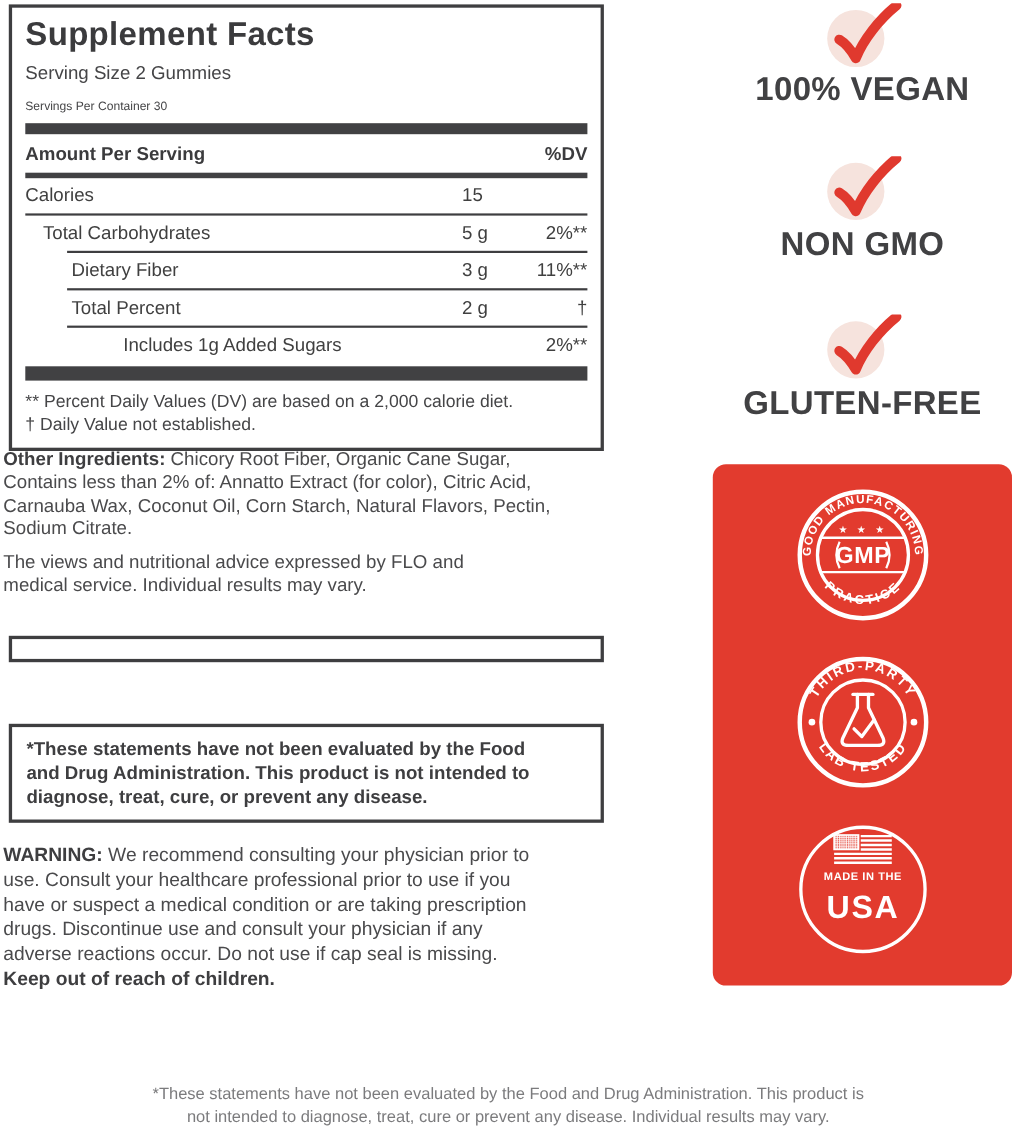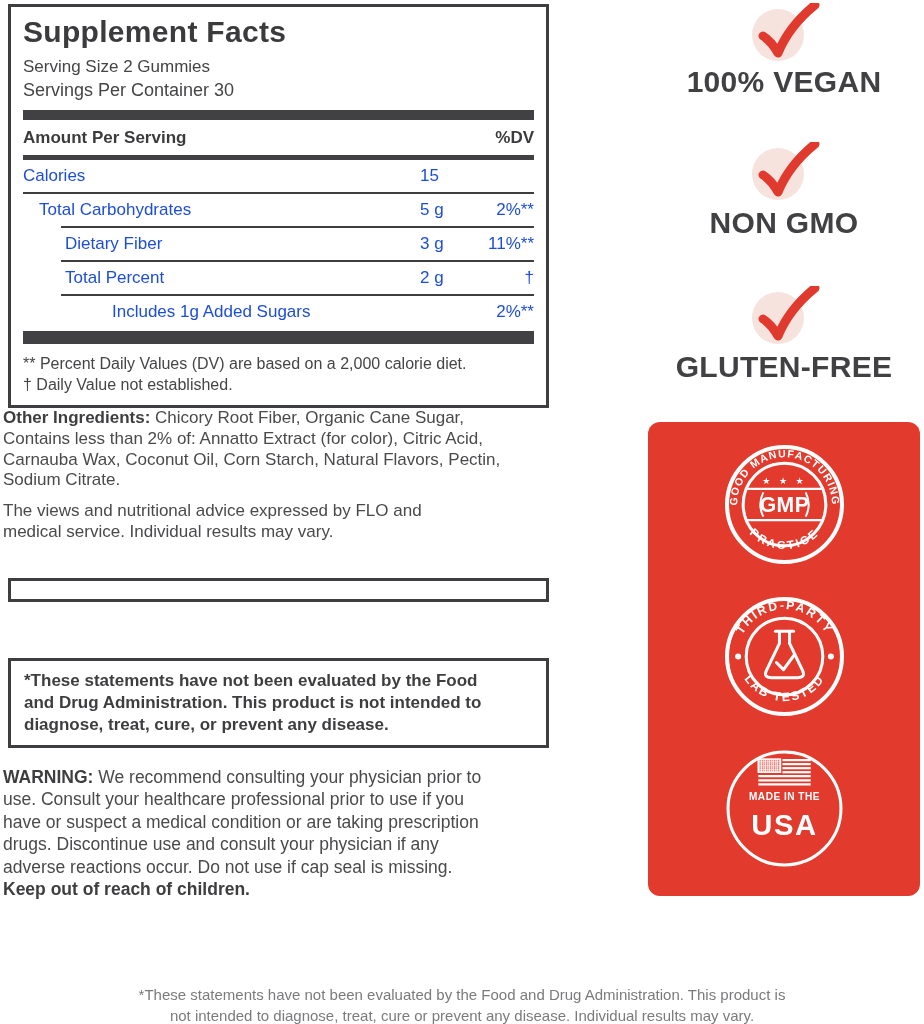--- a/index.html
+++ b/index.html
@@ -4,26 +4,26 @@
 <style>
   html,body{margin:0;padding:0;background:#fff;}
   .page{position:relative;width:924px;height:1024px;background:#fff;overflow:hidden;
         font-family:"Liberation Sans","DejaVu Sans",sans-serif;color:#3e3e40;}
 
   
   .facts-box{position:absolute;left:8px;top:4px;width:541px;box-sizing:border-box;
              border:3px solid #3e3e40;padding:8px 12px 10px;background:#fff;}
   .sf-title{font-size:30px;font-weight:700;letter-spacing:.3px;color:#3b3b3d;line-height:34px;}
   .sf-serving{font-size:17px;margin-top:8px;color:#454547;}
-  .sf-serving2{font-size:18px;margin-top:3px;color:#454547;}
+  .sf-serving2{font-size:11px;margin-top:14px;color:#454547;}
   .bar-thick{height:10px;background:#414143;margin-top:9px;}
   .sf-header{display:flex;justify-content:space-between;align-items:center;
              font-size:17px;font-weight:700;padding:8px 0 7px;color:#3b3b3d;}
   .bar-mid{height:5px;background:#414143;}
-  .nrow{display:flex;align-items:center;font-size:17px;padding:6px 0;color:#1d4ed8;}
+  .nrow{display:flex;align-items:center;font-size:17px;padding:6px 0;color:#404040;}
   .nname{flex:1;}
   .namt{width:44px;padding-left:42px;}
   .ndv{width:70px;text-align:right;}
   .indent-0{padding-left:0;}
   .indent-1{padding-left:16px;}
   .indent-2{padding-left:42px;}
   .indent-3{padding-left:89px;}
   .div-full{height:2px;background:#3e3e40;}
   .div-indent{height:2px;background:#3e3e40;margin-left:38px;}
   .bar-bottom{height:13px;background:#414143;margin-top:3px;}

